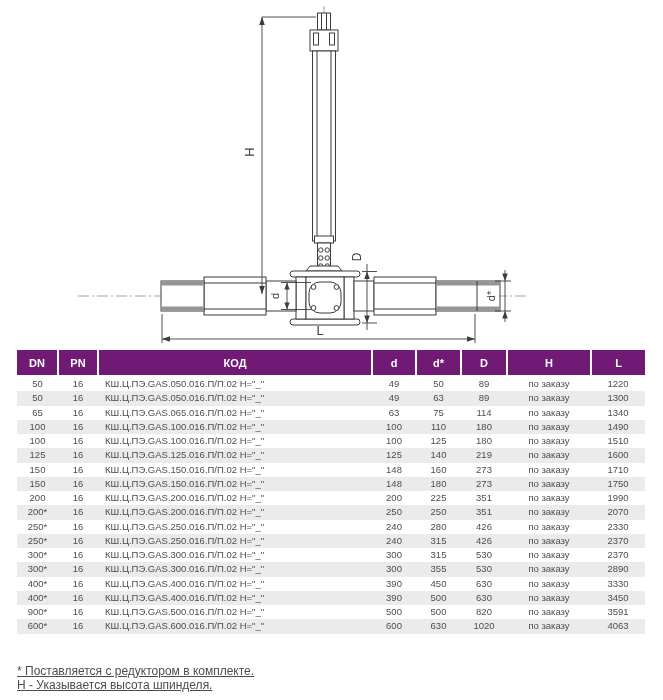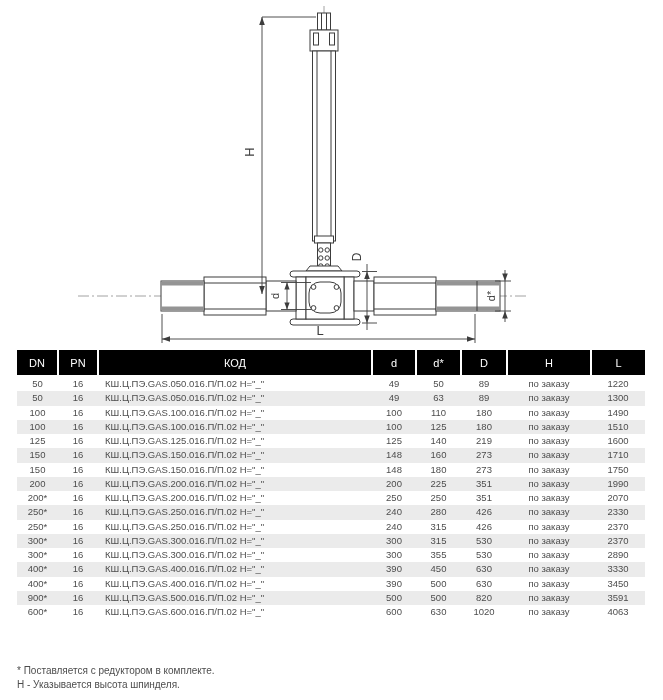--- a/index.html
+++ b/index.html
@@ -7,32 +7,32 @@
     width:663px;height:700px;overflow:hidden;position:relative;
     font-family:"Liberation Sans",sans-serif;color:#4d4d4d;
   }
   .drawing-wrap{position:absolute;top:0;left:0;width:663px;height:349px;}
   table.spec{
     position:absolute;top:350px;left:17px;width:628px;
     border-collapse:collapse;table-layout:fixed;
     font-size:9.5px;color:#4d4d4d;
   }
   table.spec th{
-    background:#000000;color:#fff;font-weight:normal;font-size:11px;
+    background:#701a75;color:#fff;font-weight:bold;font-size:11px;
     height:25px;padding:0;text-align:center;
     border-left:2px solid #fff;border-bottom:2px solid #fff;
   }
   table.spec th:first-child{border-left:none;}
   table.spec td{
     height:14.25px;line-height:14.25px;padding:0;text-align:center;
     white-space:nowrap;overflow:hidden;
   }
   table.spec tr:nth-child(even) td{background:#ebebeb;}
   table.spec td.code-cell{text-align:left;padding-left:7px;}
-  .footnotes{position:absolute;left:17px;top:664px;font-size:10px;line-height:14px;color:#4d4d4d;}
+  .footnotes{position:absolute;left:17px;top:664px;font-size:12px;line-height:14px;color:#4d4d4d;text-decoration:underline;}
   svg text{fill:#3c3c3c;}
 </style>
 </head>
 <body>
 
 <div class="drawing-wrap">
 <svg width="663" height="349" viewBox="0 0 663 349">
   <g stroke="#3c3c3c" stroke-width="1" fill="none">
 
     <line x1="78" y1="296" x2="528" y2="296" stroke="#8a8a8a" stroke-width="0.8" stroke-dasharray="11 3 2 3"></line>
@@ -184,20 +184,30 @@
         <td>50</td>
         <td>16</td>
         <td class="code-cell">КШ.Ц.ПЭ.GAS.050.016.П/П.02 Н="_"</td>
         <td>49</td>
         <td>63</td>
         <td>89</td>
         <td>по заказу</td>
         <td>1300</td>
       </tr>
       <tr>
+        <td>65</td>
+        <td>16</td>
+        <td class="code-cell">КШ.Ц.ПЭ.GAS.065.016.П/П.02 Н="_"</td>
+        <td>63</td>
+        <td>75</td>
+        <td>114</td>
+        <td>по заказу</td>
+        <td>1340</td>
+      </tr>
+      <tr>
         <td>100</td>
         <td>16</td>
         <td class="code-cell">КШ.Ц.ПЭ.GAS.100.016.П/П.02 Н="_"</td>
         <td>100</td>
         <td>110</td>
         <td>180</td>
         <td>по заказу</td>
         <td>1490</td>
       </tr>
       <tr>

